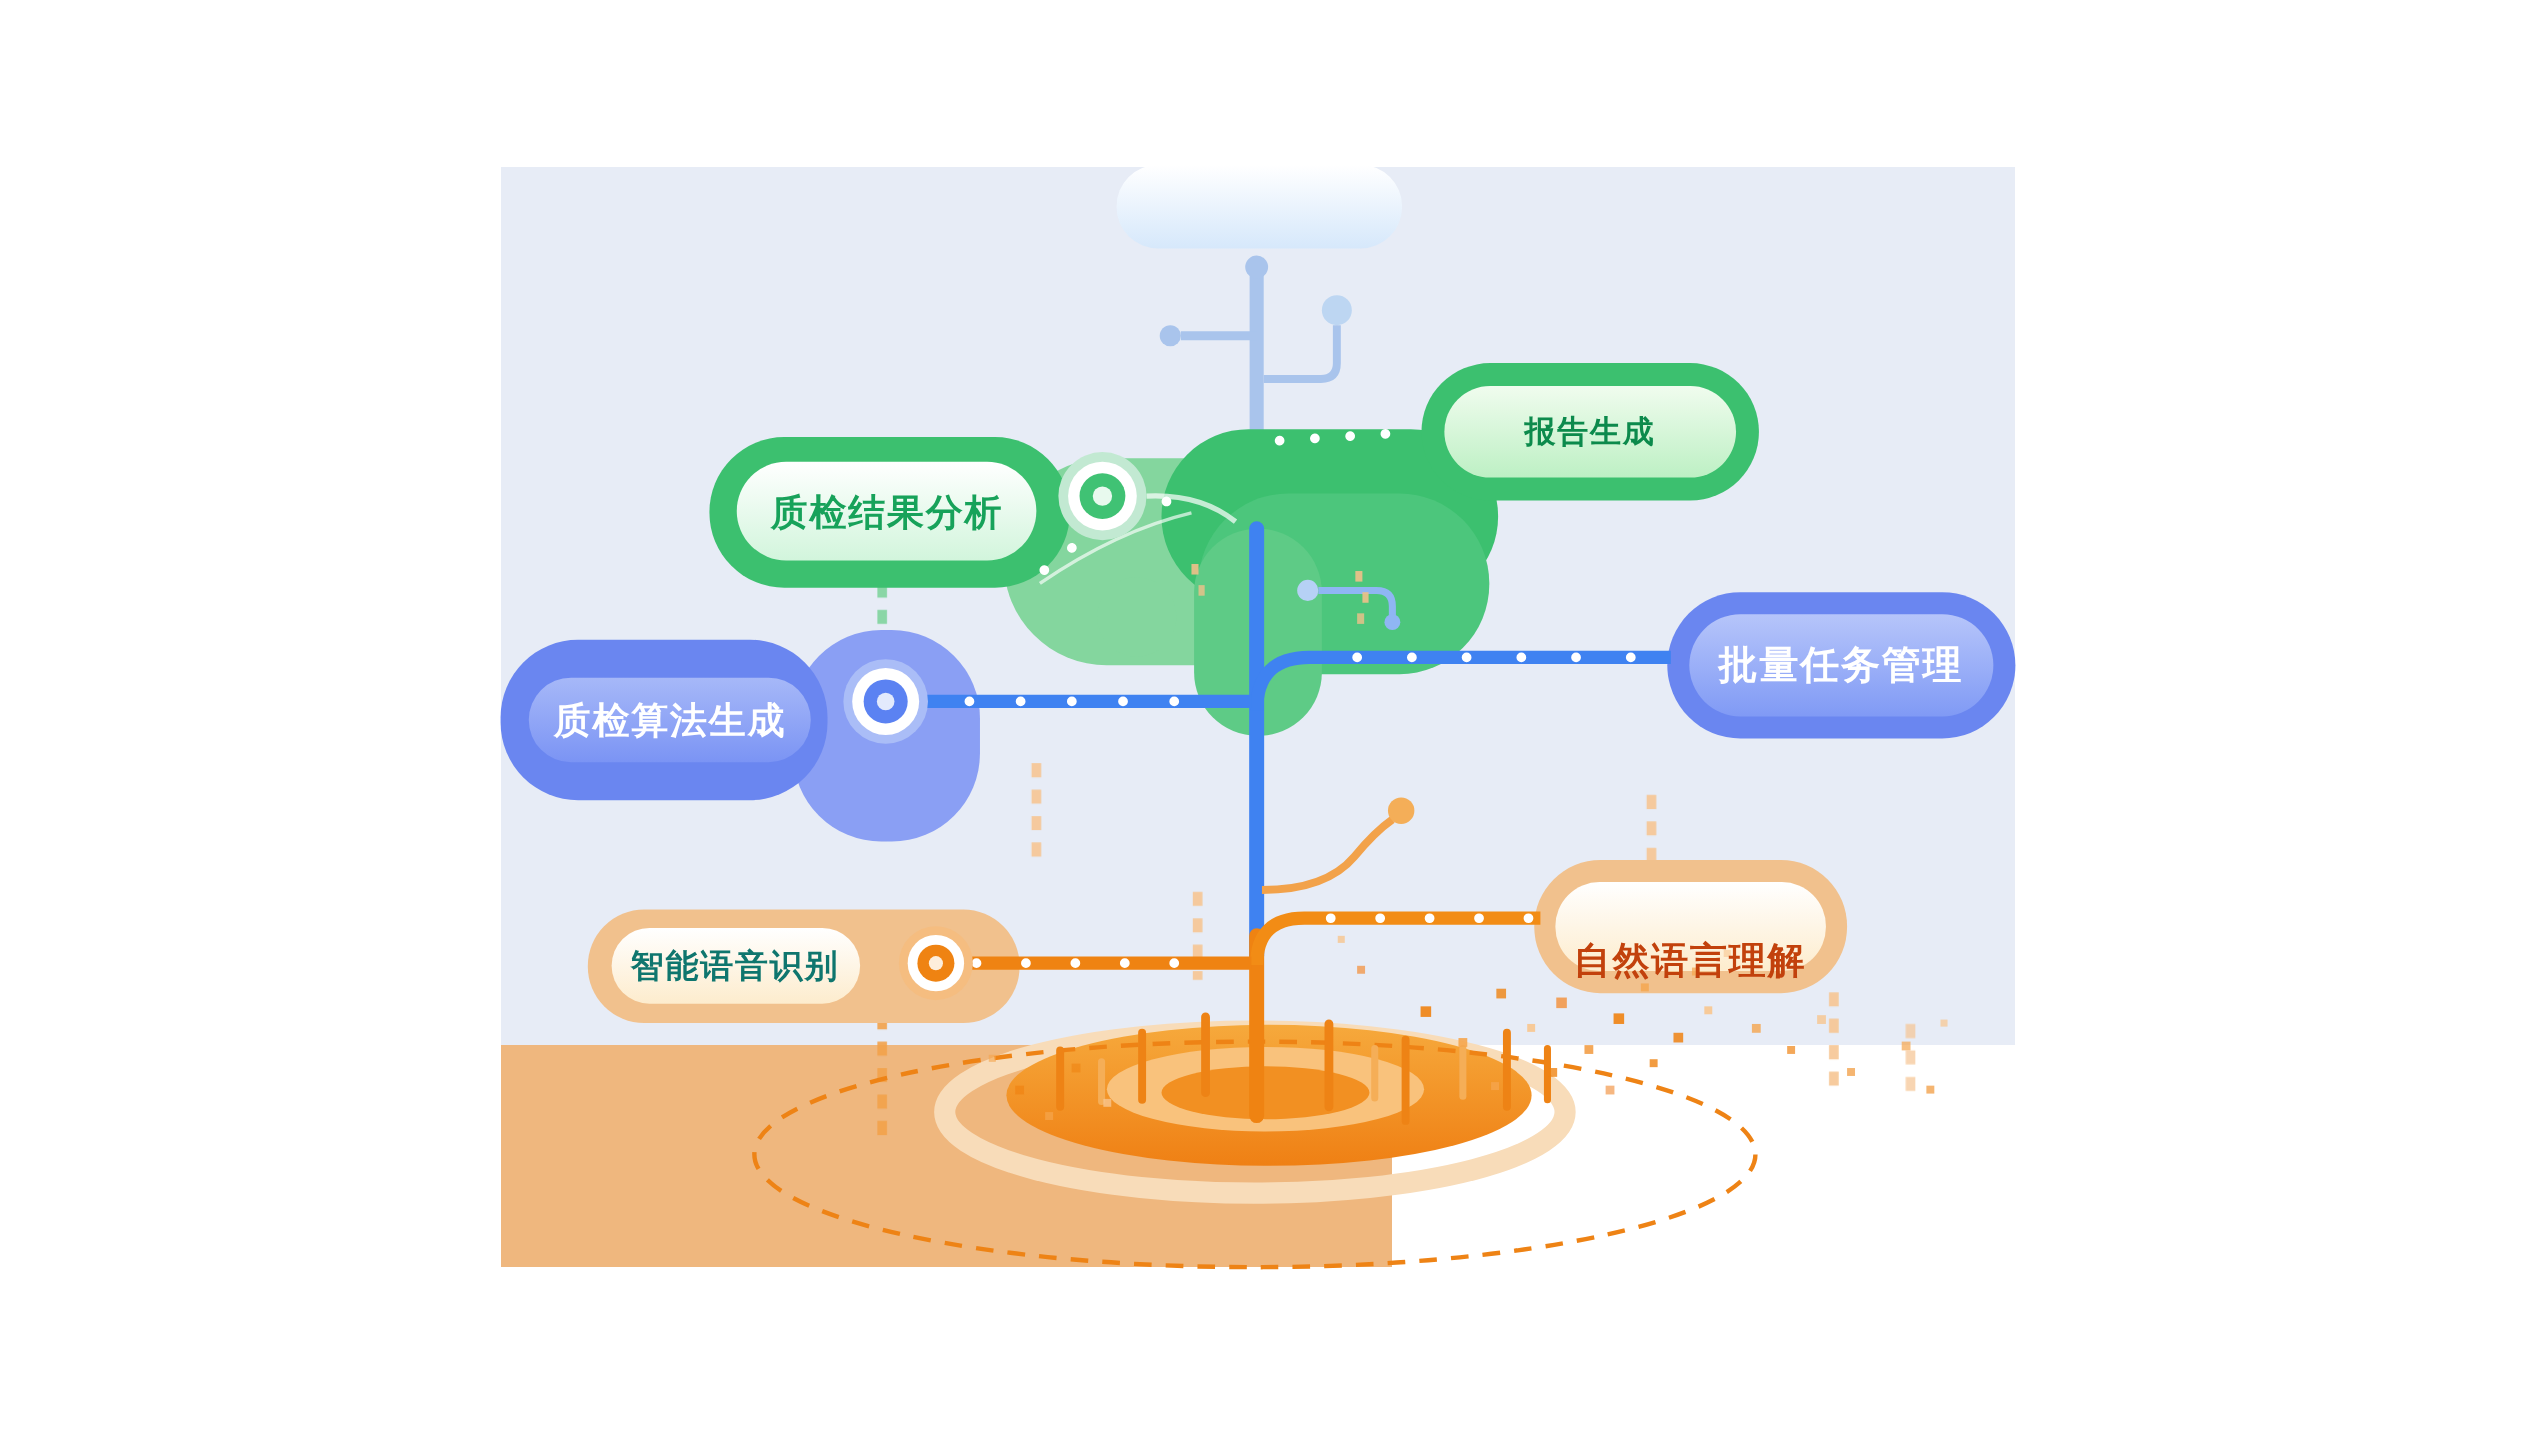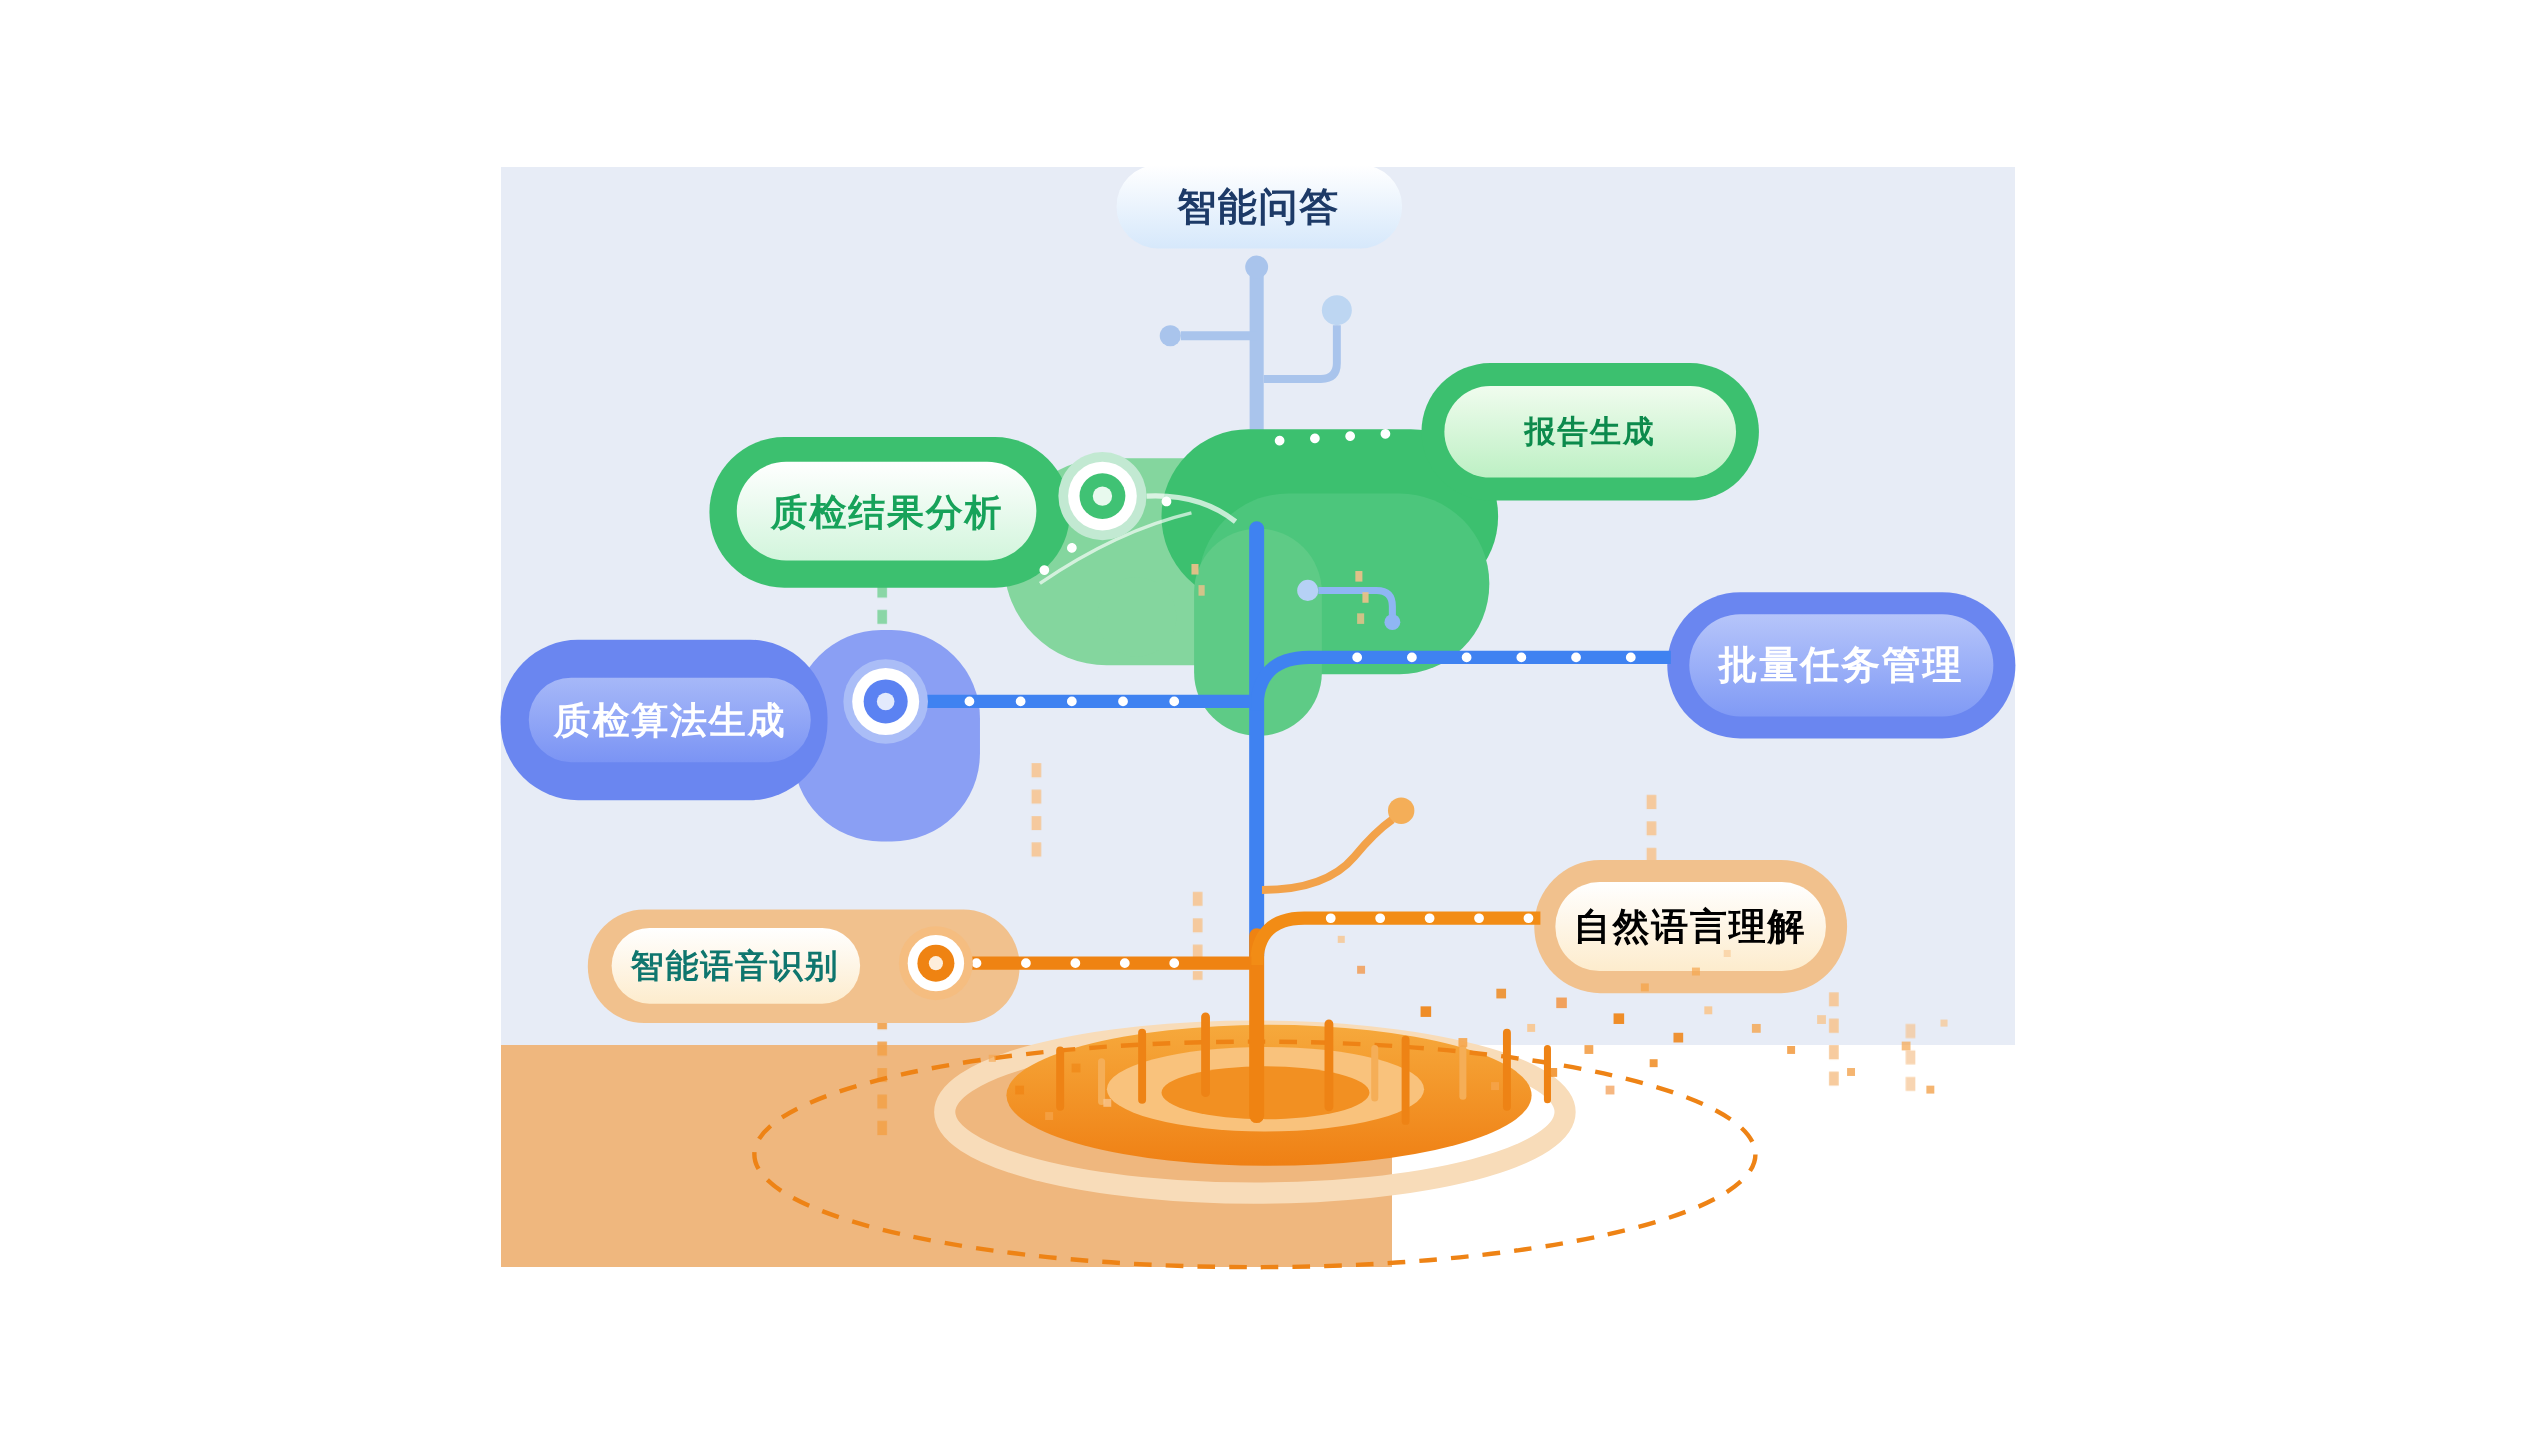--- a/index.html
+++ b/index.html
@@ -8,21 +8,21 @@
   .panel{position:absolute;left:501px;top:167px;width:1514px;height:878px;background:#e7ecf6;}
   .ground-rect{position:absolute;left:501px;top:1045px;width:891px;height:222px;background:#efb77e;}
   .art{position:absolute;left:0;top:0;width:2538px;height:1454px;}
   .label{position:absolute;display:flex;align-items:center;justify-content:center;
          font-weight:bold;letter-spacing:1.8px;white-space:nowrap;}
   .lbl-qa      {left:1116px;top:165px; width:285px;height:84px; font-size:39px;color:#1d3a67;}
   .lbl-report  {left:1444px;top:386px; width:292px;height:92px;font-size:31px;color:#0c8a4c;}
   .lbl-qcres   {left:737px; top:462px; width:300px;height:102px;font-size:37px;color:#17a25a;}
   .lbl-batch   {left:1689px;top:614px; width:304px;height:102px;font-size:39px;color:#ffffff;}
   .lbl-algo    {left:529px; top:678px; width:282px;height:85px; font-size:37px;color:#ffffff;}
-  .lbl-nlu     {left:1555px;top:882px;width:270px;height:89px;font-size:37px;color:#000000;}
+  .lbl-nlu     {left:1555px;top:916px;width:270px;height:89px;font-size:37px;color:#c2410c;}
   .lbl-asr     {left:611px; top:928px;width:248px;height:76px; font-size:33px;color:#0f766e;}
 </style>
 </head>
 <body>
 
 <div class="canvas">
 
   <div class="panel"></div>
   <div class="ground-rect"></div>
 
@@ -214,21 +214,20 @@
       <rect x="1920" y="1098" width="9" height="9" fill="#f5a54d" opacity="0.7"></rect>
       <rect x="1956" y="1078" width="8" height="8" fill="#f8c68f" opacity="0.6"></rect>
       <rect x="1538" y="648" width="8" height="12" fill="#f0c089" opacity="0.9"></rect>
       <rect x="1546" y="672" width="7" height="12" fill="#f0c089" opacity="0.9"></rect>
       <rect x="1540" y="696" width="8" height="12" fill="#f0c089" opacity="0.8"></rect>
       <rect x="1352" y="640" width="8" height="12" fill="#f0c089" opacity="0.9"></rect>
       <rect x="1360" y="664" width="7" height="12" fill="#f0c089" opacity="0.8"></rect>
     </g>
   </svg>
 
-  <div class="label lbl-qa">智能问答</div>
   <div class="label lbl-report">报告生成</div>
   <div class="label lbl-qcres">质检结果分析</div>
   <div class="label lbl-batch">批量任务管理</div>
   <div class="label lbl-algo">质检算法生成</div>
   <div class="label lbl-nlu">自然语言理解</div>
   <div class="label lbl-asr">智能语音识别</div>
 
 </div>
 
 

